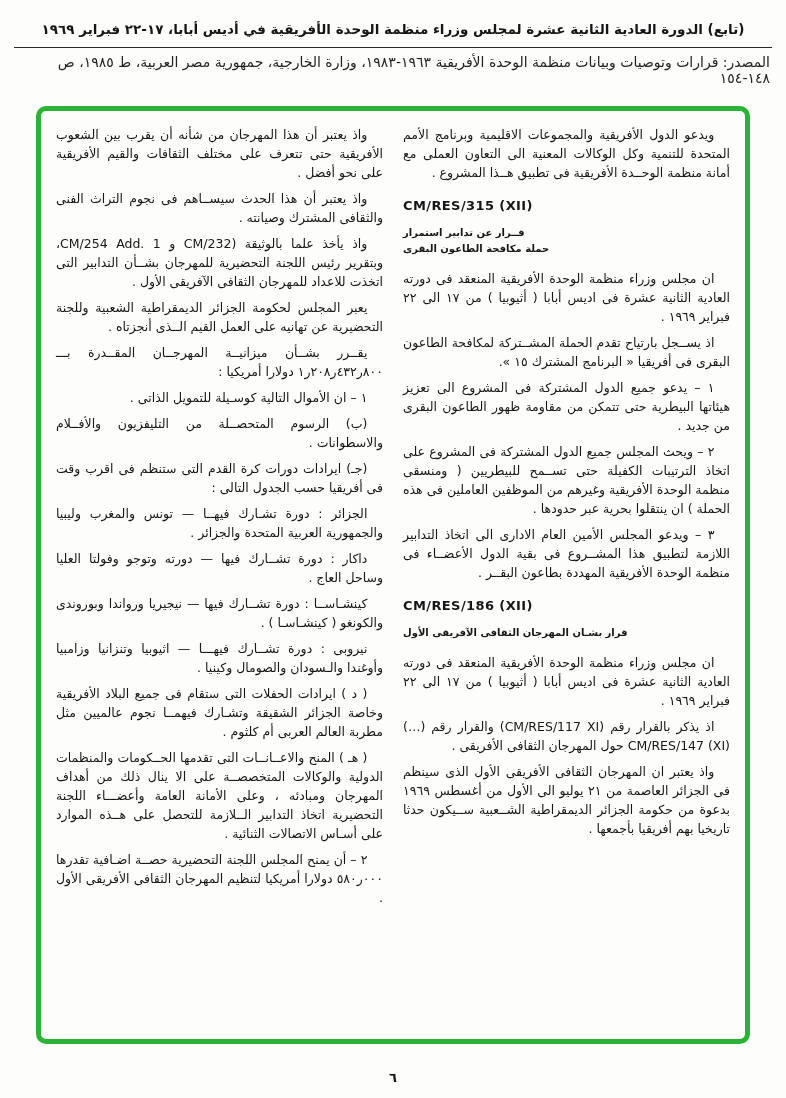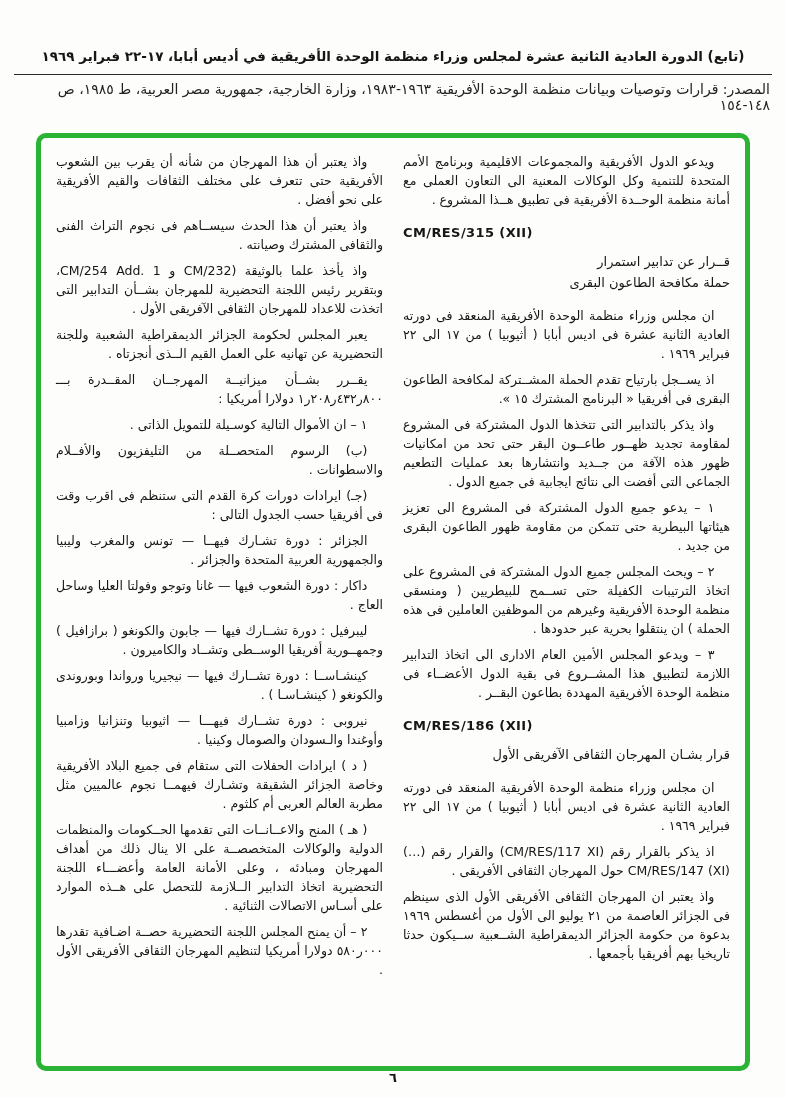--- a/index.html
+++ b/index.html
@@ -12,21 +12,21 @@
   body{
     width:786px;height:1098px;
     background:var(--paper);
     font-family:"DejaVu Sans",sans-serif;
     color:var(--ink);
     -webkit-font-smoothing:antialiased;
   }
   .page{width:786px;height:1098px;position:relative;overflow:hidden;}
 
   
-  .page-header{padding:47px 12px 0;direction:rtl;}
+  .page-header{padding:20px 12px 0;direction:rtl;}
   .header-title{
     font-weight:bold;font-size:13.5px;line-height:1.35;
     text-align:center;letter-spacing:.1px;
   }
   .header-rule{border:0;border-top:1.6px solid #2a2a2a;margin:9px 2px 6px;}
   .header-source{font-size:14px;text-align:right;padding:0 4px;color:#222;}
 
   
   .green-box{
     width:714px;height:938px;
@@ -48,22 +48,22 @@
     text-indent:1.25em;
   }
 
   .res-code{
     direction:ltr;text-align:left;
     font-weight:bold;font-size:13px;
     margin:16px 0 12px;letter-spacing:.4px;
   }
   .res-title{
     margin:4px 0 12px;
-    font-size:13px;font-weight:normal;
-    text-align:right;line-height:1.6;
+    font-size:10px;font-weight:bold;
+    text-align:left;line-height:1.6;
   }
   .res-title .line{display:block;}
 
   
   .page-footer{
     position:absolute;left:0;right:0;bottom:12px;
     text-align:center;
   }
   .page-num{font-size:13px;font-weight:bold;}
 </style>
@@ -85,21 +85,20 @@
 
       <div class="res-code">CM/RES/315  (XII)</div>
 
       <h3 class="res-title">
         <span class="line">قــرار عن تدابير استمرار</span>
         <span class="line">حملة مكافحة الطاعون البقرى</span>
       </h3>
 
       <p class="para">ان مجلس وزراء منظمة الوحدة الأفريقية المنعقد فى دورته العادية الثانية عشرة فى اديس أبابا ( أثيوبيا ) من ١٧ الى ٢٢ فبراير ١٩٦٩ .</p>
       <p class="para">اذ يســجل بارتياح تقدم الحملة المشــتركة لمكافحة الطاعون البقرى فى أفريقيا « البرنامج المشترك ١٥ ».</p>
-      <p class="para">واذ يذكر بالتدابير التى تتخذها الدول المشتركة فى المشروع لمقاومة تجديد ظهــور طاعــون البقر حتى تحد من امكانيات ظهور هذه الآفة من جــديد وانتشارها بعد عمليات التطعيم الجماعى التى أفضت الى نتائج ايجابية فى جميع الدول .</p>
       <p class="para">١ – يدعو جميع الدول المشتركة فى المشروع الى تعزيز هيئاتها البيطرية حتى تتمكن من مقاومة ظهور الطاعون البقرى من جديد .</p>
       <p class="para">٢ – ويحث المجلس جميع الدول المشتركة فى المشروع على اتخاذ الترتيبات الكفيلة حتى تســمح للبيطريين ( ومنسقى منظمة الوحدة الأفريقية وغيرهم من الموظفين العاملين فى هذه الحملة ) ان ينتقلوا بحرية عبر حدودها .</p>
       <p class="para">٣ – ويدعو المجلس الأمين العام الادارى الى اتخاذ التدابير اللازمة لتطبيق هذا المشــروع فى بقية الدول الأعضــاء فى منظمة الوحدة الأفريقية المهددة بطاعون البقــر .</p>
 
       <div class="res-code">CM/RES/186  (XII)</div>
 
       <h3 class="res-title">
         <span class="line">قرار بشـان المهرجان الثقافى الآفريقى الأول</span>
       </h3>
 
@@ -111,22 +110,21 @@
     <section class="col">
       <p class="para">واذ يعتبر أن هذا المهرجان من شأنه أن يقرب بين الشعوب الأفريقية حتى تتعرف على مختلف الثقافات والقيم الأفريقية على نحو أفضل .</p>
       <p class="para">واذ يعتبر أن هذا الحدث سيســاهم فى نجوم التراث الفنى والثقافى المشترك وصيانته .</p>
       <p class="para">واذ يأخذ علما بالوثيقة (CM/232 و CM/254 Add. 1، وبتقرير رئيس اللجنة التحضيرية للمهرجان بشــأن التدابير التى اتخذت للاعداد للمهرجان الثقافى الآفريقى الأول .</p>
       <p class="para">يعبر المجلس لحكومة الجزائر الديمقراطية الشعبية وللجنة التحضيرية عن تهانيه على العمل القيم الــذى أنجزتاه .</p>
       <p class="para">يقــرر بشــأن ميزانيــة المهرجــان المقــدرة بـــ ٨٠٠ر٤٣٢ر٢٠٨ر١ دولارا أمريكيا :</p>
       <p class="para">١ – ان الأموال التالية كوسـيلة للتمويل الذاتى .</p>
       <p class="para">(ب) الرسوم المتحصــلة من التليفزيون والأفــلام والاسطوانات .</p>
       <p class="para">(جـ) ايرادات دورات كرة القدم التى ستنظم فى اقرب وقت فى أفريقيا حسب الجدول التالى :</p>
       <p class="para">الجزائر : دورة تشـارك فيهــا — تونس والمغرب وليبيا والجمهورية العربية المتحدة والجزائر .</p>
-      <p class="para">داكار : دورة الشعوب فيها — غانا وتوجو وفولتا العليا وساحل العاج .</p>
-      <p class="para">ليبرفيل : دورة تشــارك فيها — جابون والكونغو ( برازافيل ) وجمهــورية أفريقيا الوســطى وتشــاد والكاميرون .</p>
+      <p class="para">داكار : دورة تشــارك فيها — دورته وتوجو وفولتا العليا وساحل العاج .</p>
       <p class="para">كينشـاســا : دورة تشــارك فيها — نيجيريا ورواندا وبوروندى والكونغو ( كينشـاسـا ) .</p>
       <p class="para">نيروبى : دورة تشــارك فيهـــا — اثيوبيا وتنزانيا وزامبيا وأوغندا والـسودان والصومال وكينيا .</p>
       <p class="para">( د ) ايرادات الحفلات التى ستقام فى جميع البلاد الأفريقية وخاصة الجزائر الشقيقة وتشـارك فيهمــا نجوم عالميين مثل مطربة العالم العربى أم كلثوم .</p>
       <p class="para">( هـ ) المنح والاعــانــات التى تقدمها الحــكومات والمنظمات الدولية والوكالات المتخصصــة على الا ينال ذلك من أهداف المهرجان ومبادئه ، وعلى الأمانة العامة وأعضـــاء اللجنة التحضيرية اتخاذ التدابير الــلازمة للتحصل على هــذه الموارد على أسـاس الاتصالات الثنائية .</p>
       <p class="para">٢ – أن يمنح المجلس اللجنة التحضيرية حصــة اضـافية تقدرها ٠٠٠ر٥٨٠ دولارا أمريكيا لتنظيم المهرجان الثقافى الأفريقى الأول .</p>
     </section>
 
   </main>
 
   <footer class="page-footer">

